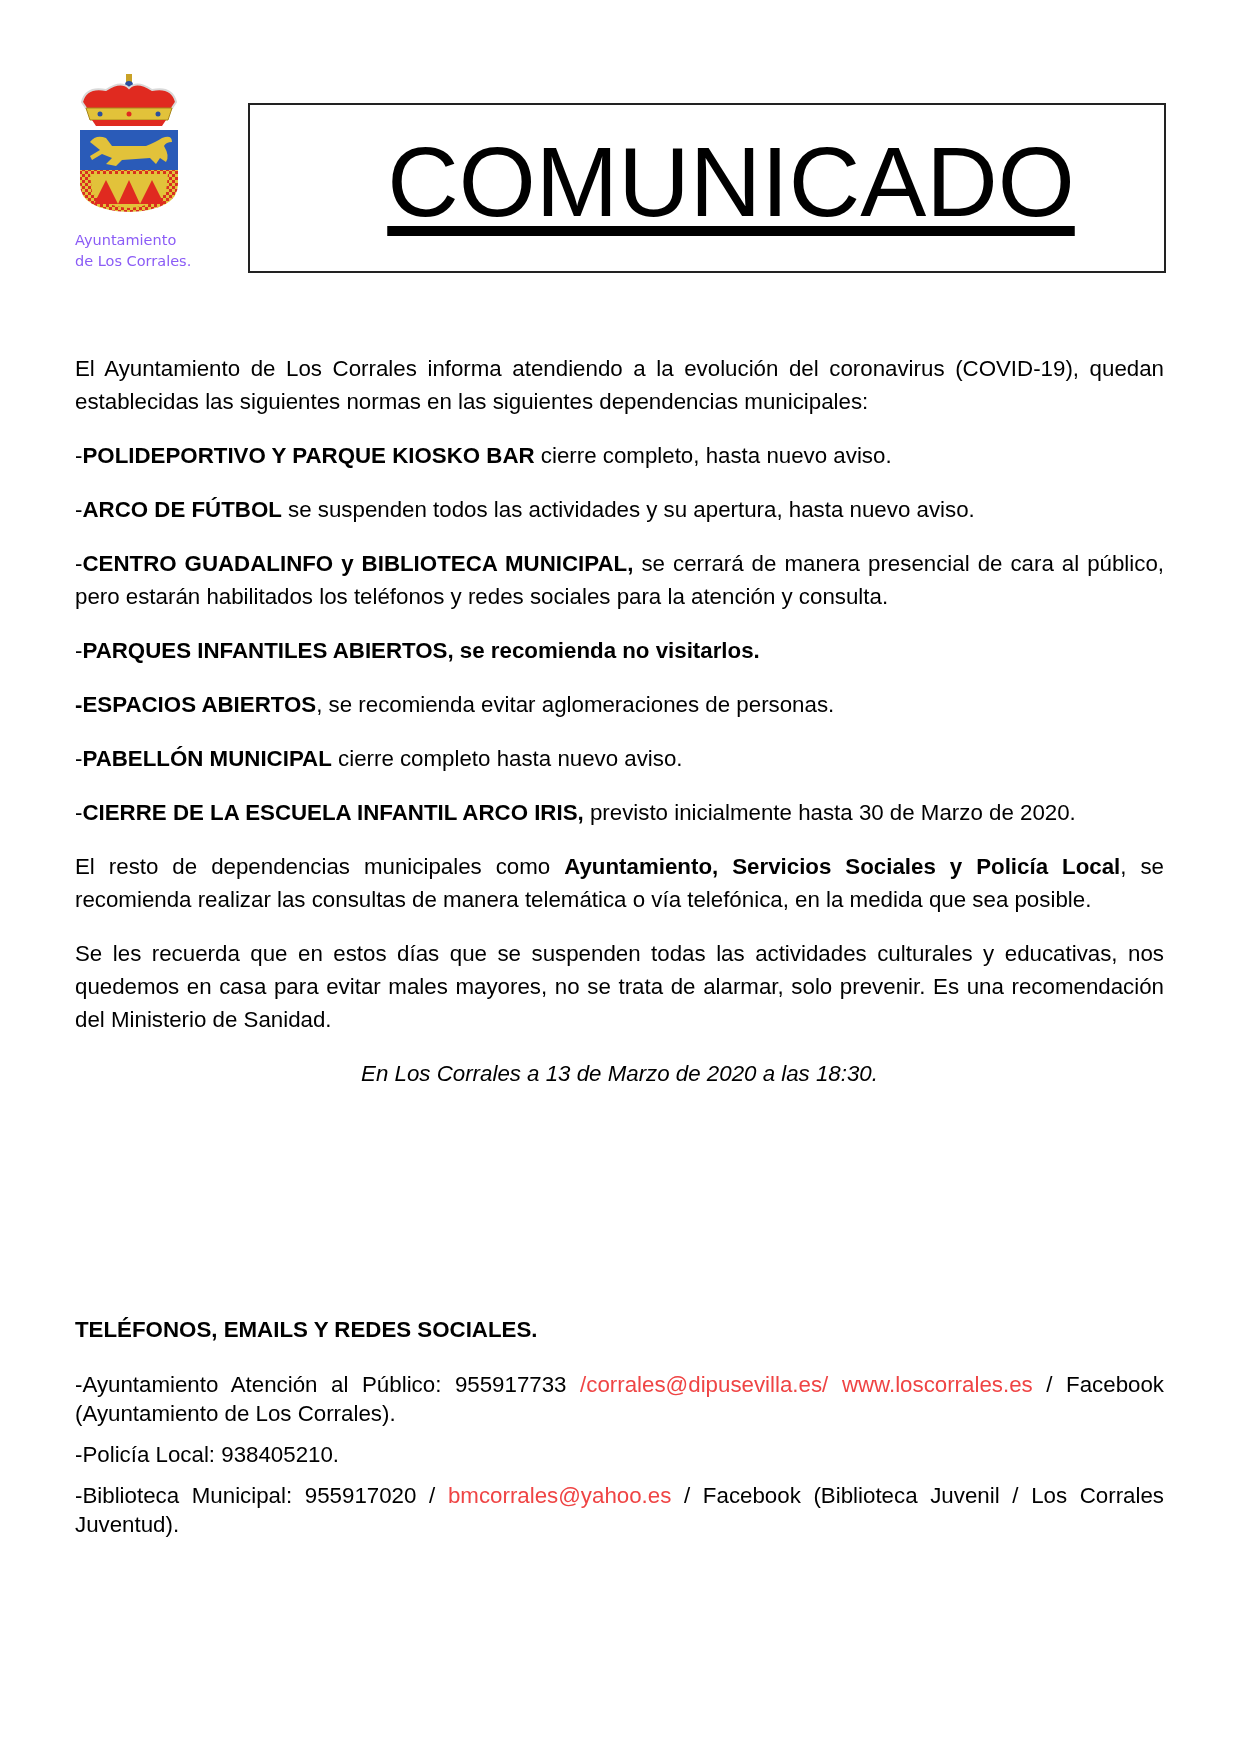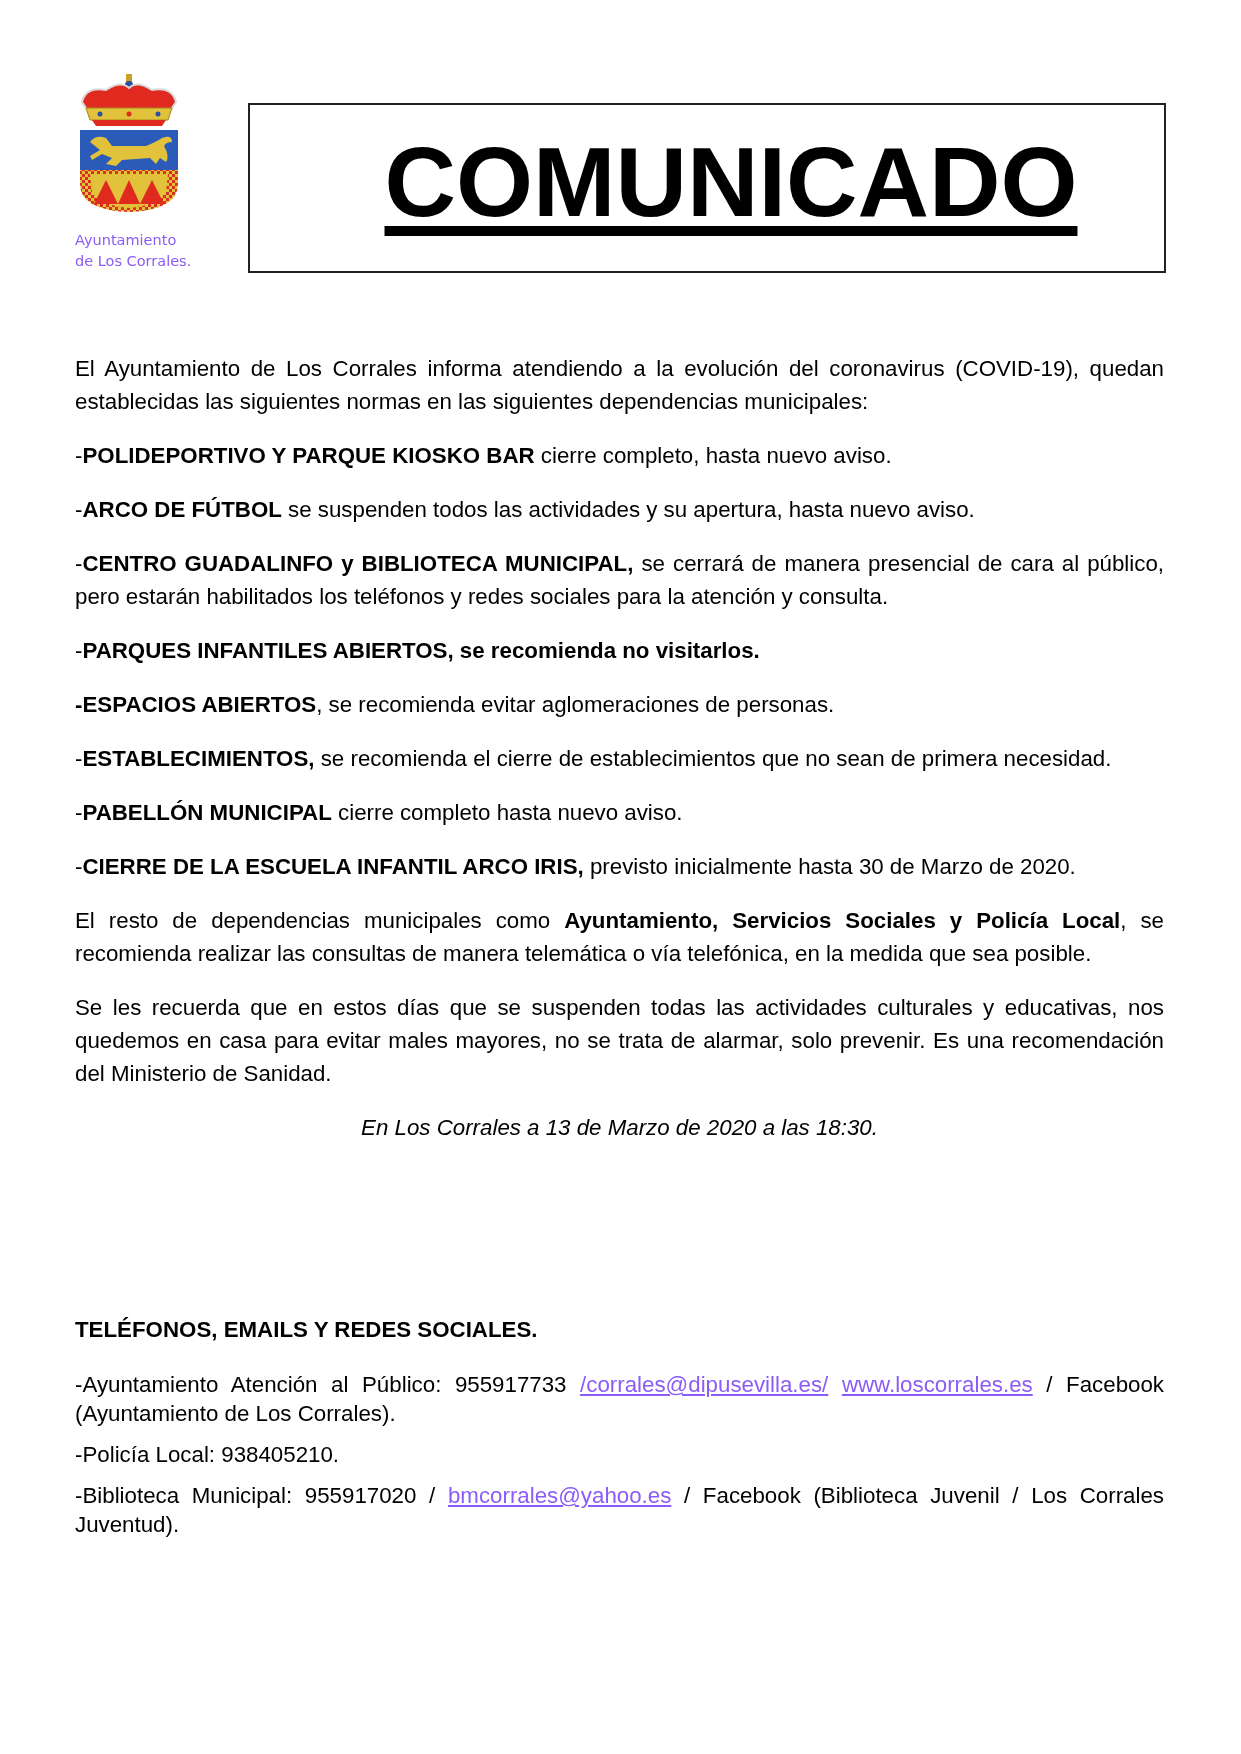--- a/index.html
+++ b/index.html
@@ -1,28 +1,28 @@
 <!DOCTYPE html>
 <html><head>
 <meta charset="utf-8">
 <style>
   html, body { margin:0; padding:0; background:#ffffff; }
   body { width:1241px; height:1754px; position:relative; overflow:hidden; font-family:"Liberation Sans", sans-serif; color:#000; }
   .logo { position:absolute; left:76px; top:72px; width:106px; height:140px; }
   .org { position:absolute; left:75px; top:230px; font-family:"DejaVu Sans", sans-serif; font-size:14.5px; line-height:21px; color:#8b5cf6; }
   .title-box { position:absolute; left:248px; top:103px; width:914px; height:166px; border:2px solid #222; box-sizing:content-box; }
-  .title { position:absolute; left:0; right:0; top:22px; text-align:center; font-family:"Liberation Sans", sans-serif; font-weight:bold; font-size:99px; line-height:110px; letter-spacing:0px;padding-left:48px; }
+  .title { position:absolute; left:0; right:0; top:22px; text-align:center; font-family:"Liberation Sans", sans-serif; font-weight:normal; font-size:99px; line-height:110px; letter-spacing:0px;padding-left:48px; }
   .title span { text-decoration: underline; text-decoration-thickness:10px; text-underline-offset:10px; }
   .body { position:absolute; left:75px; top:352px; width:1089px; font-size:22.3px; line-height:33px; text-align:justify; }
   .body p { margin:0 0 21px 0; }
   .body p.center { text-align:center; font-style:italic; }
   .contacts { position:absolute; left:75px; top:1313px; width:1089px; font-size:22.3px; line-height:29px; text-align:justify; }
   .contacts p { margin:0 0 12px 0; }
   .contacts h2 { margin:0 0 24px 0; font-size:22.3px; font-weight:bold; line-height:33px; }
-  a.link { color:#8b5cf6; text-decoration:underline; }
+  a.link { color:#ef4444; }
   b { font-weight:bold; }
 </style>
 </head>
 <body>
 
 <svg class="logo" viewBox="0 0 106 140">
 
   <g>
     <rect x="50" y="2" width="6" height="10" fill="#c9a227"></rect>
     <circle cx="53" cy="13" r="4" fill="#2a4f9e"></circle>
@@ -61,21 +61,20 @@
 </div>
 
 <div class="body">
   <p>El Ayuntamiento de Los Corrales informa atendiendo a la evolución del coronavirus (COVID-19), quedan establecidas las siguientes normas en las siguientes dependencias municipales:</p>
 
   <p><span>-</span><b>POLIDEPORTIVO Y PARQUE KIOSKO BAR</b><span> cierre completo, hasta nuevo aviso.</span></p>
   <p><span>-</span><b>ARCO DE FÚTBOL</b><span> se suspenden todos las actividades y su apertura, hasta nuevo aviso.</span></p>
   <p><span>-</span><b>CENTRO GUADALINFO y BIBLIOTECA MUNICIPAL,</b><span> se cerrará de manera presencial de cara al público, pero estarán habilitados los teléfonos y redes sociales para la atención y consulta.</span></p>
   <p><span>-</span><b>PARQUES INFANTILES ABIERTOS, se recomienda no visitarlos.</b><span></span></p>
   <p><b>-</b><b>ESPACIOS ABIERTOS</b><span>, se recomienda evitar aglomeraciones de personas.</span></p>
-  <p><span>-</span><b>ESTABLECIMIENTOS,</b><span> se recomienda el cierre de establecimientos que no sean de primera necesidad.</span></p>
   <p><span>-</span><b>PABELLÓN MUNICIPAL</b><span> cierre completo hasta nuevo aviso.</span></p>
   <p><span>-</span><b>CIERRE DE LA ESCUELA INFANTIL ARCO IRIS,</b><span> previsto inicialmente hasta 30 de Marzo de 2020.</span></p>
 
   <p><span>El resto de dependencias municipales como </span><b>Ayuntamiento, Servicios Sociales y Policía Local</b><span>, se recomienda realizar las consultas de manera telemática o vía telefónica, en la medida que sea posible.</span></p>
 
   <p>Se les recuerda que en estos días que se suspenden todas las actividades culturales y educativas, nos quedemos en casa para evitar males mayores, no se trata de alarmar, solo prevenir. Es una recomendación del Ministerio de Sanidad.</p>
 
   <p class="center">En Los Corrales a 13 de Marzo de 2020 a las 18:30.</p>
 </div>
 

